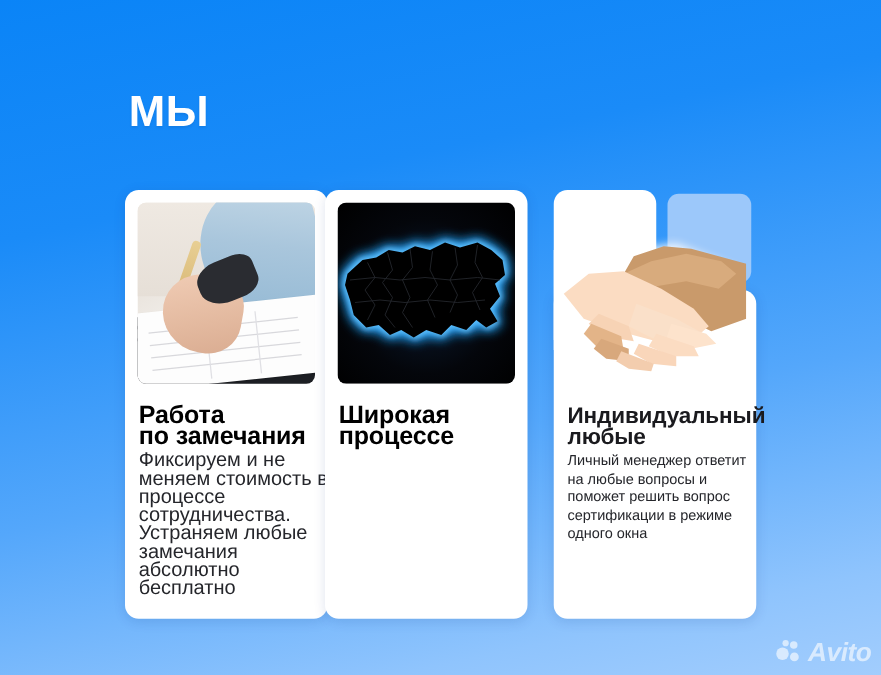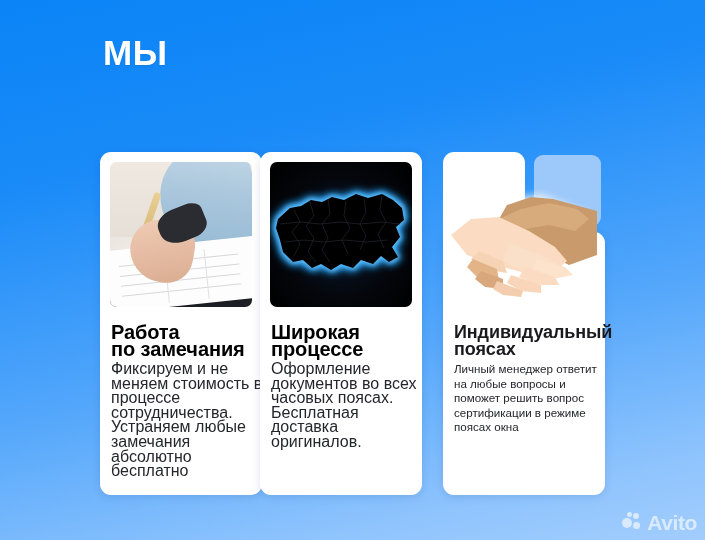--- a/index.html
+++ b/index.html
@@ -28,20 +28,21 @@
     color: #ffffff;
     font-weight: bold;
     font-size: 35px;
     line-height: 40px;
     letter-spacing: 0.5px;
     text-shadow: 0 1px 2px rgba(0, 40, 100, 0.10);
   }
   #heading .hl {
     display: block;
     white-space: nowrap;
+    margin-top: 37px;
   }
 
   
   .card {
     position: absolute;
     background: #ffffff;
     border-radius: 11px;
     box-shadow: 0 2px 9px rgba(0, 50, 120, 0.13);
     overflow: hidden;
   }
@@ -256,20 +257,21 @@
 
   
   #avito {
     position: absolute;
     right: 8px;
     bottom: 7px;
     display: flex;
     align-items: flex-start;
     gap: 4px;
     opacity: 0.62;
+    font-style: italic;
   }
   #avito .dots { position: relative; width: 21px; height: 21px; }
   #avito .dots i {
     position: absolute;
     display: block;
     border-radius: 50%;
     background: #ffffff;
   }
   #avito .d1 { left: 0;    top: 6px;  width: 10px; height: 10px; }
   #avito .d2 { left: 11px; top: 1px;  width: 6px;  height: 6px; }
@@ -351,21 +353,20 @@
               <path d="M14 80 L34 78 L54 80 L74 78 L96 80 L118 78"></path>
             </g>
           </g>
         </svg>
       </div>
     </div>
     <div class="card-title">
       <span>Широкая</span><br>
       <span>процессе</span>
     </div>
-    <div class="card-body">Оформление документов во всех часовых поясах. Бесплатная доставка оригиналов.</div>
   </div>
 
   <div id="card-3-square"></div>
   <div id="card-3-top"></div>
   <div id="card-3-main"></div>
   <div id="card-3-join"></div>
 
   <svg id="handshake" viewBox="0 0 148 110">
     <defs>
       <filter id="hsglow" x="-30%" y="-30%" width="160%" height="160%">
@@ -387,23 +388,23 @@
     <path fill="#d8a87c" d="M32 82 L54 90 L54 100 L36 98 L26 90 Z"></path>
 
     <path fill="#fde3cc" d="M88 70 L116 78 L124 86 L104 90 L84 82 Z"></path>
     <path fill="#fbdcc2" d="M76 78 L106 88 L110 96 L88 96 L70 88 Z"></path>
     <path fill="#f9d6ba" d="M62 86 L92 96 L92 104 L72 102 L58 94 Z"></path>
     <path fill="#f3cdae" d="M48 92 L74 102 L72 108 L54 106 L44 100 Z"></path>
   </svg>
 
   <div id="card-3-title">
     <span>Индивидуальный</span><br>
-    <span>поясах</span>
+    <span>любые</span>
   </div>
-  <div id="card-3-body">Личный менеджер ответит на любые вопросы и поможет решить вопрос сертификации в режиме поясах окна</div>
+  <div id="card-3-body">Личный менеджер ответит на любые вопросы и поможет решить вопрос сертификации в режиме одного окна</div>
 
   <div id="avito">
     <span class="dots">
       <i class="d1"></i>
         <i class="d2"></i>
         <i class="d3"></i>
         <i class="d4"></i>
     </span>
     <span class="wordmark">Avito</span>
   </div>

